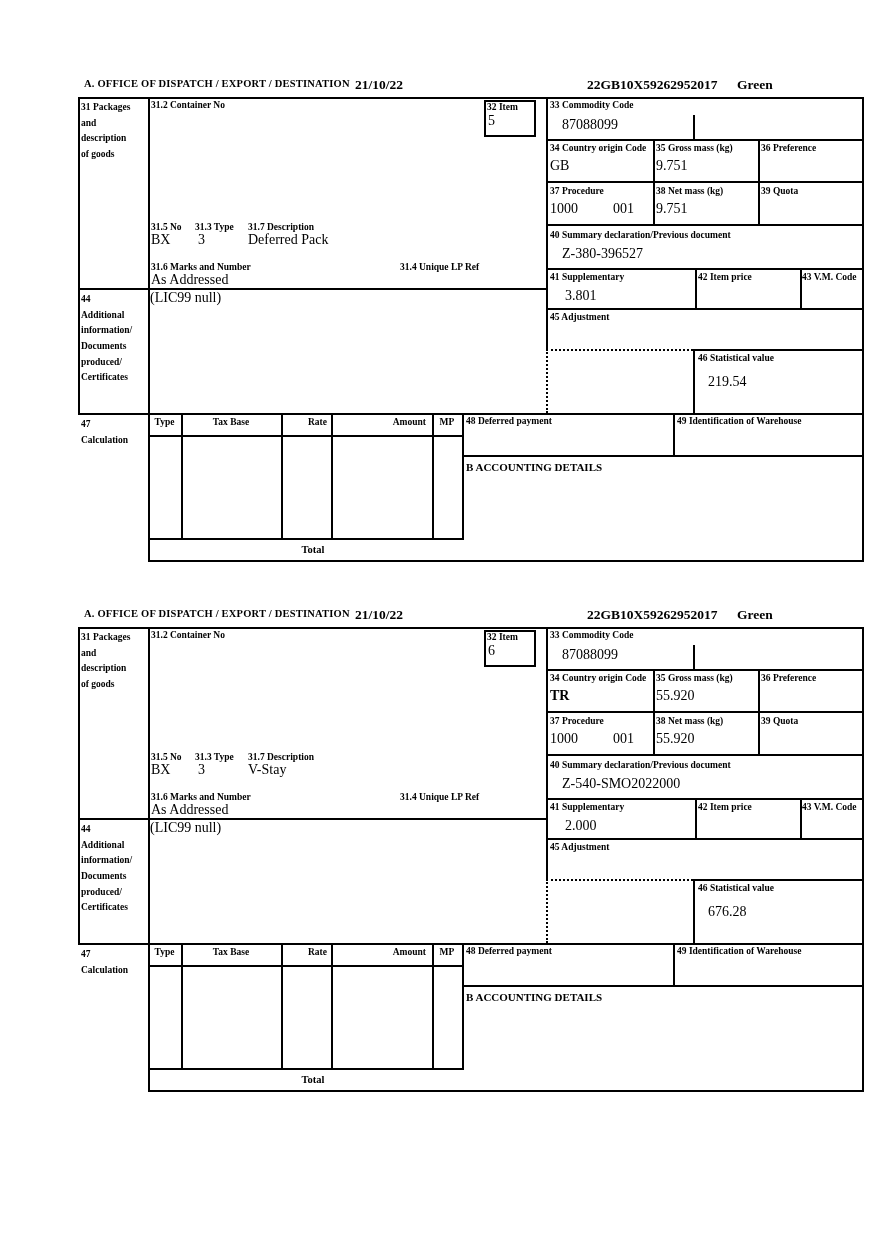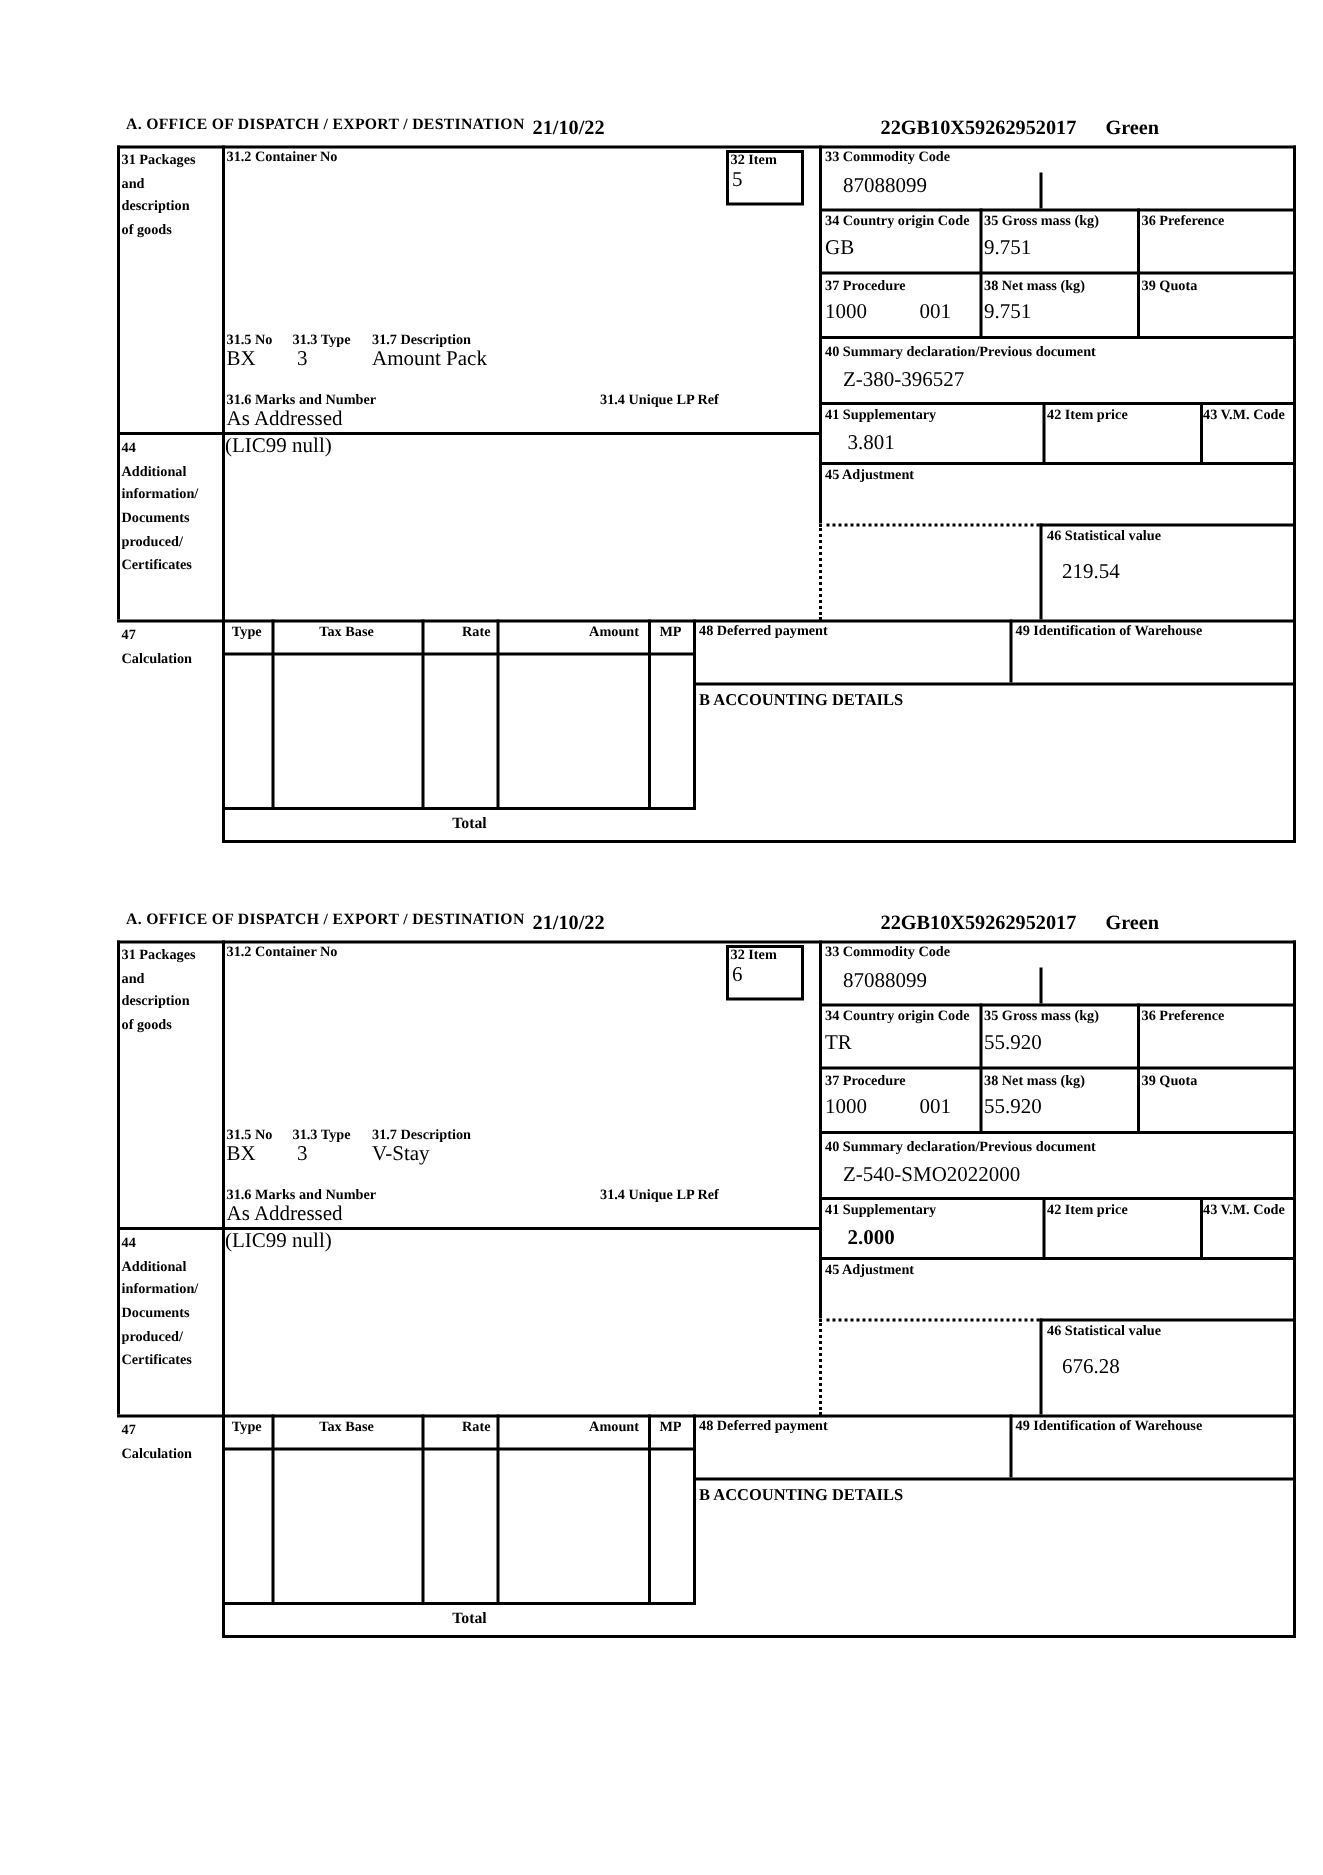--- a/index.html
+++ b/index.html
@@ -81,21 +81,21 @@
 Certificates</div>
     <div class="lbl-tall" style="left:81px;top:339px;">47
 Calculation</div>
 
     <div class="lbl" style="left:151px;top:22px;">31.2 Container No</div>
     <div class="lbl" style="left:151px;top:144px;">31.5 No</div>
     <div class="lbl" style="left:195px;top:144px;">31.3 Type</div>
     <div class="lbl" style="left:248px;top:144px;">31.7 Description</div>
     <div class="val" style="left:151px;top:155px;">BX</div>
     <div class="val" style="left:198px;top:155px;">3</div>
-    <div class="val" style="left:248px;top:155px;">Amount Pack</div>
+    <div class="val" style="left:248px;top:155px;">Deferred Pack</div>
     <div class="lbl" style="left:151px;top:184px;">31.6 Marks and Number</div>
     <div class="lbl" style="left:400px;top:184px;">31.4 Unique LP Ref</div>
     <div class="val" style="left:151px;top:195px;">As Addressed</div>
     <div class="val" style="left:150px;top:213px;">(LIC99 null)</div>
 
     <div class="lbl" style="left:550px;top:22px;">33 Commodity Code</div>
     <div class="val" style="left:562px;top:40px;">87088099</div>
     <div class="lbl" style="left:550px;top:65px;">34 Country origin Code</div>
     <div class="val" style="left:550px;top:81px;">GB</div>
     <div class="lbl" style="left:656px;top:65px;">35 Gross mass (kg)</div>
@@ -195,34 +195,34 @@
     <div class="val" style="left:198px;top:155px;">3</div>
     <div class="val" style="left:248px;top:155px;">V-Stay</div>
     <div class="lbl" style="left:151px;top:184px;">31.6 Marks and Number</div>
     <div class="lbl" style="left:400px;top:184px;">31.4 Unique LP Ref</div>
     <div class="val" style="left:151px;top:195px;">As Addressed</div>
     <div class="val" style="left:150px;top:213px;">(LIC99 null)</div>
 
     <div class="lbl" style="left:550px;top:22px;">33 Commodity Code</div>
     <div class="val" style="left:562px;top:40px;">87088099</div>
     <div class="lbl" style="left:550px;top:65px;">34 Country origin Code</div>
-    <div class="val" style="left:550px;top:81px;">TR</div>
+    <div class="val" style="left:550px;top:81px;font-weight:bold;">TR</div>
     <div class="lbl" style="left:656px;top:65px;">35 Gross mass (kg)</div>
     <div class="val" style="left:656px;top:81px;">55.920</div>
     <div class="lbl" style="left:761px;top:65px;">36 Preference</div>
     <div class="lbl" style="left:550px;top:108px;">37 Procedure</div>
     <div class="val" style="left:550px;top:124px;">1000</div>
     <div class="val" style="left:613px;top:124px;">001</div>
     <div class="lbl" style="left:656px;top:108px;">38 Net mass (kg)</div>
     <div class="val" style="left:656px;top:124px;">55.920</div>
     <div class="lbl" style="left:761px;top:108px;">39 Quota</div>
     <div class="lbl" style="left:550px;top:152px;">40 Summary declaration/Previous document</div>
     <div class="val" style="left:562px;top:169px;">Z-540-SMO2022000</div>
     <div class="lbl" style="left:550px;top:194px;">41 Supplementary</div>
-    <div class="val" style="left:565px;top:211px;font-weight:bold;">2.000</div>
+    <div class="val" style="left:565px;top:211px;">2.000</div>
     <div class="lbl" style="left:698px;top:194px;">42 Item price</div>
     <div class="lbl" style="left:802px;top:194px;">43 V.M. Code</div>
     <div class="lbl" style="left:550px;top:234px;">45 Adjustment</div>
     <div class="lbl" style="left:698px;top:275px;">46 Statistical value</div>
     <div class="val" style="left:708px;top:297px;">676.28</div>
 
     <div class="col" style="left:148px;top:339px;width:33px;text-align:center;">Type</div>
     <div class="col" style="left:181px;top:339px;width:100px;text-align:center;">Tax Base</div>
     <div class="col" style="left:281px;top:339px;width:46px;text-align:right;">Rate</div>
     <div class="col" style="left:331px;top:339px;width:95px;text-align:right;">Amount</div>

